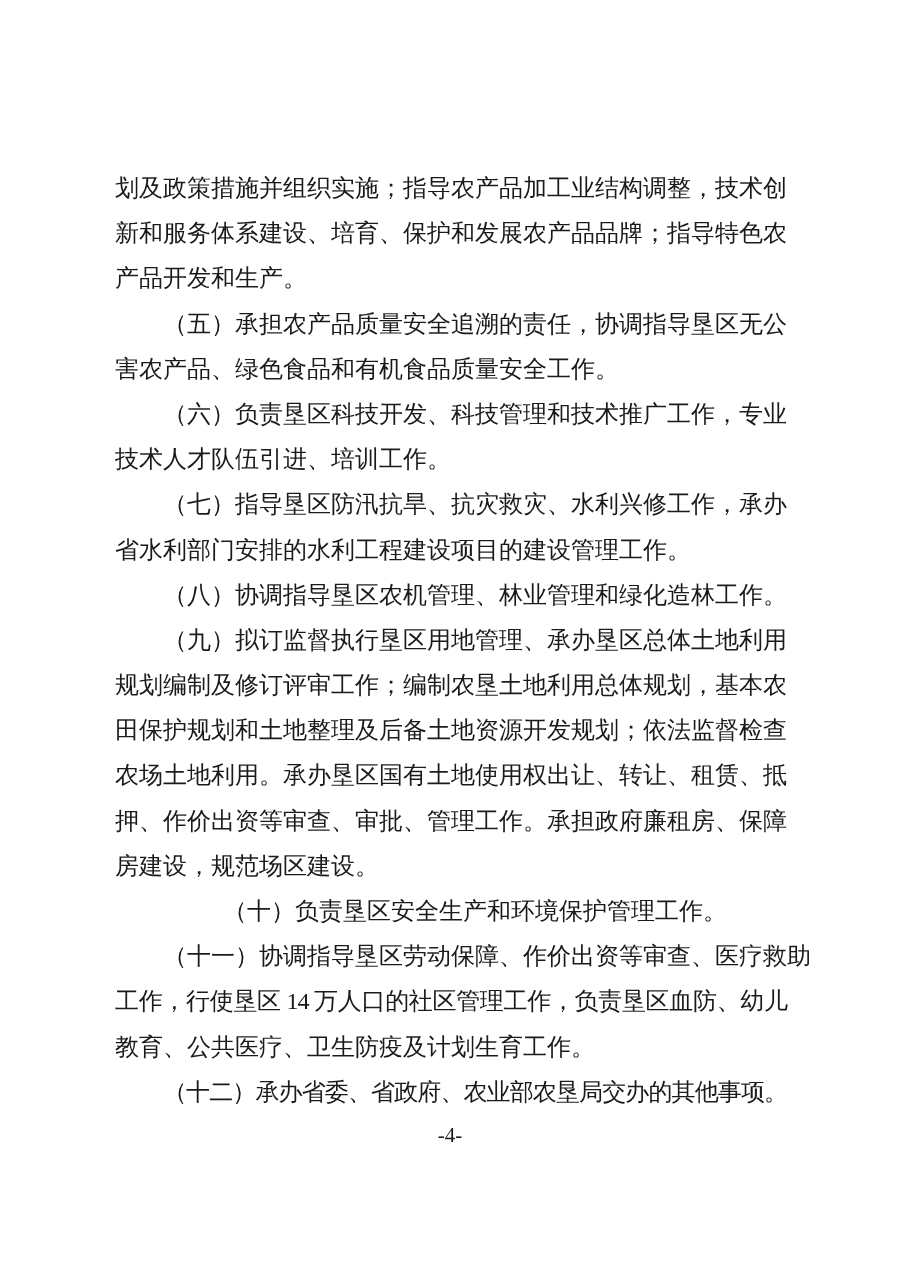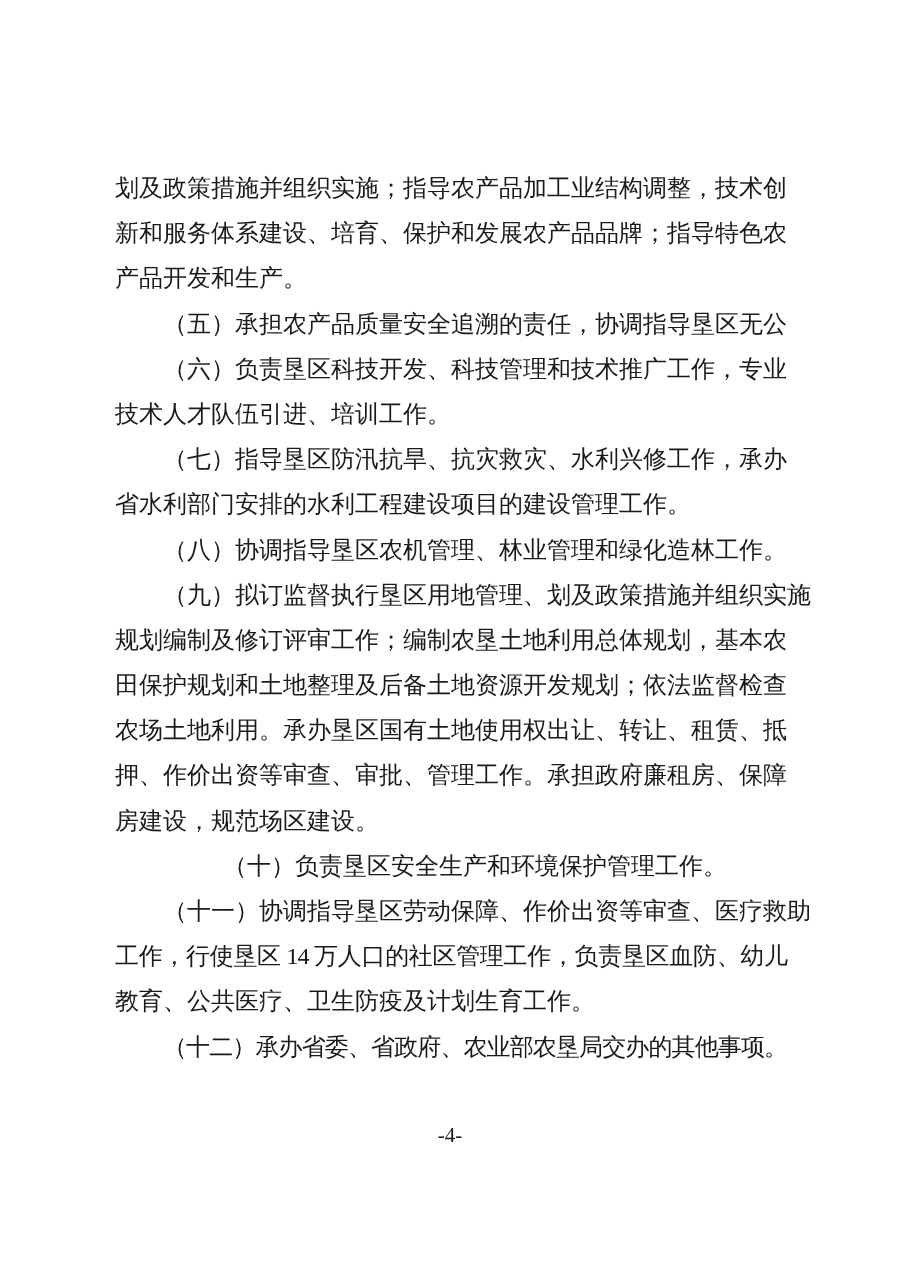--- a/index.html
+++ b/index.html
@@ -54,26 +54,27 @@
 </style>
 </head>
 <body>
 
 <div class="page">
   <div class="content">
     <div class="line justify">划及政策措施并组织实施；指导农产品加工业结构调整，技术创</div>
     <div class="line justify">新和服务体系建设、培育、保护和发展农产品品牌；指导特色农</div>
     <div class="line">产品开发和生产。</div>
     <div class="line indent justify">（五）承担农产品质量安全追溯的责任，协调指导垦区无公</div>
+    <div class="line">害农产品、绿色食品和有机食品质量安全工作。</div>
     <div class="line indent justify">（六）负责垦区科技开发、科技管理和技术推广工作，专业</div>
     <div class="line">技术人才队伍引进、培训工作。</div>
     <div class="line indent justify">（七）指导垦区防汛抗旱、抗灾救灾、水利兴修工作，承办</div>
     <div class="line">省水利部门安排的水利工程建设项目的建设管理工作。</div>
     <div class="line indent justify">（八）协调指导垦区农机管理、林业管理和绿化造林工作。</div>
-    <div class="line indent justify">（九）拟订监督执行垦区用地管理、划及政策措施并组织实施</div>
+    <div class="line indent justify">（九）拟订监督执行垦区用地管理、承办垦区总体土地利用</div>
     <div class="line justify">规划编制及修订评审工作；编制农垦土地利用总体规划，基本农</div>
     <div class="line justify">田保护规划和土地整理及后备土地资源开发规划；依法监督检查</div>
     <div class="line justify">农场土地利用。承办垦区国有土地使用权出让、转让、租赁、抵</div>
     <div class="line justify">押、作价出资等审查、审批、管理工作。承担政府廉租房、保障</div>
     <div class="line">房建设，规范场区建设。</div>
     <div class="line indent">（十）负责垦区安全生产和环境保护管理工作。</div>
     <div class="line indent justify">（十一）协调指导垦区劳动保障、作价出资等审查、医疗救助</div>
     <div class="line justify tight">工作，行使垦区 14 万人口的社区管理工作，负责垦区血防、幼儿</div>
     <div class="line">教育、公共医疗、卫生防疫及计划生育工作。</div>
     <div class="line indent justify tight">（十二）承办省委、省政府、农业部农垦局交办的其他事项。</div>

